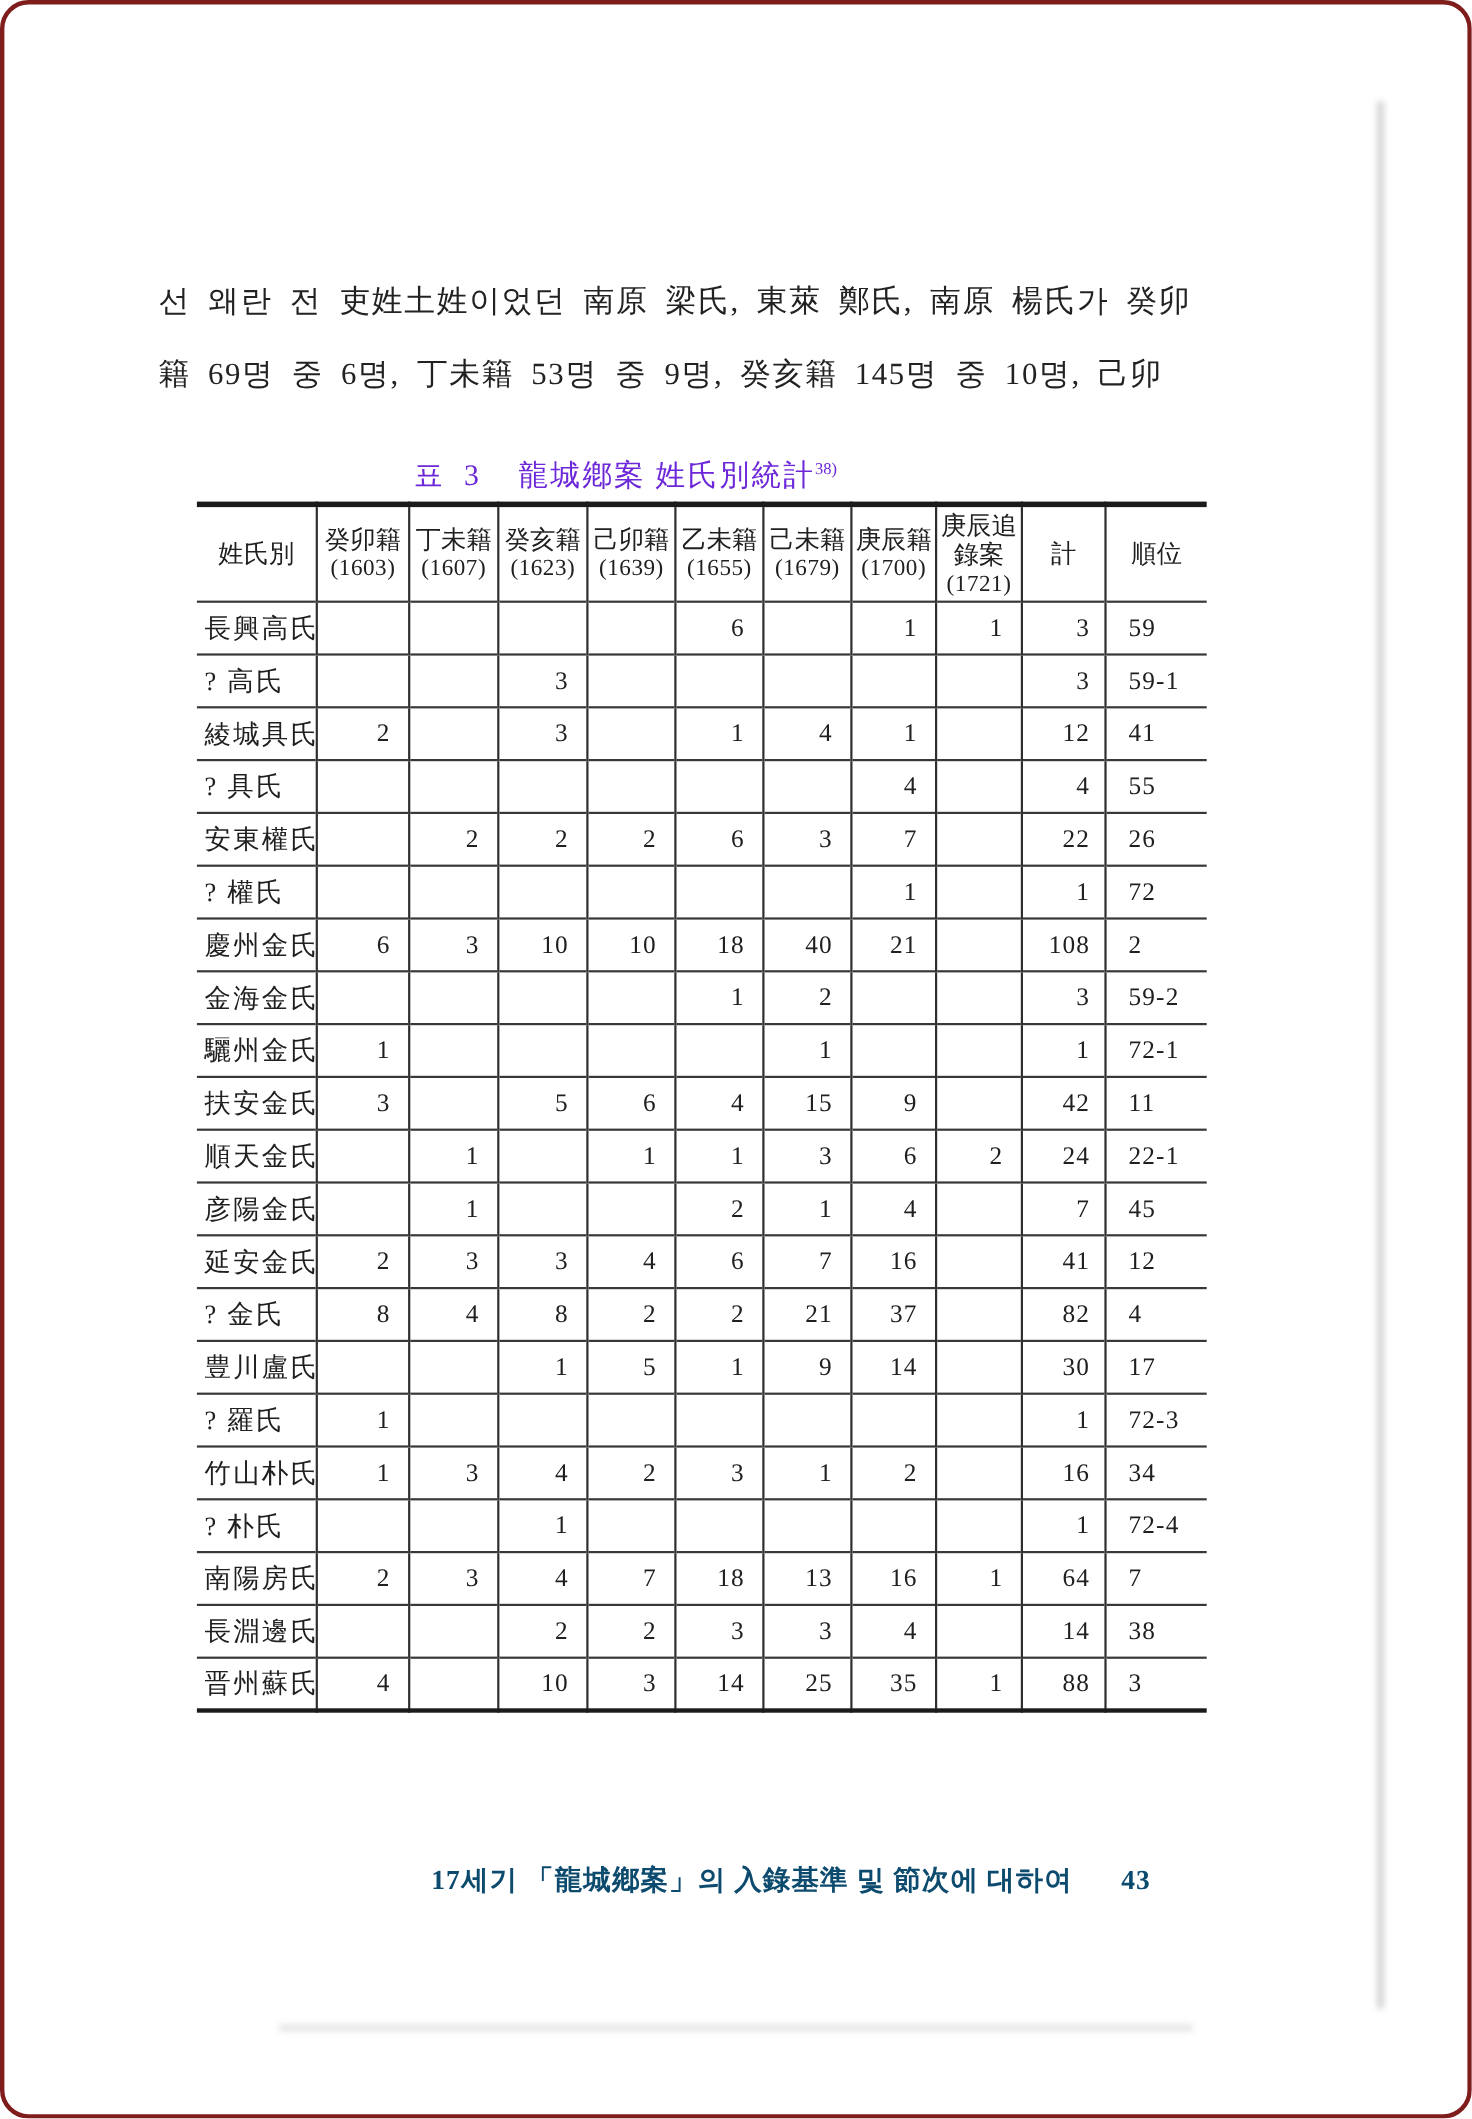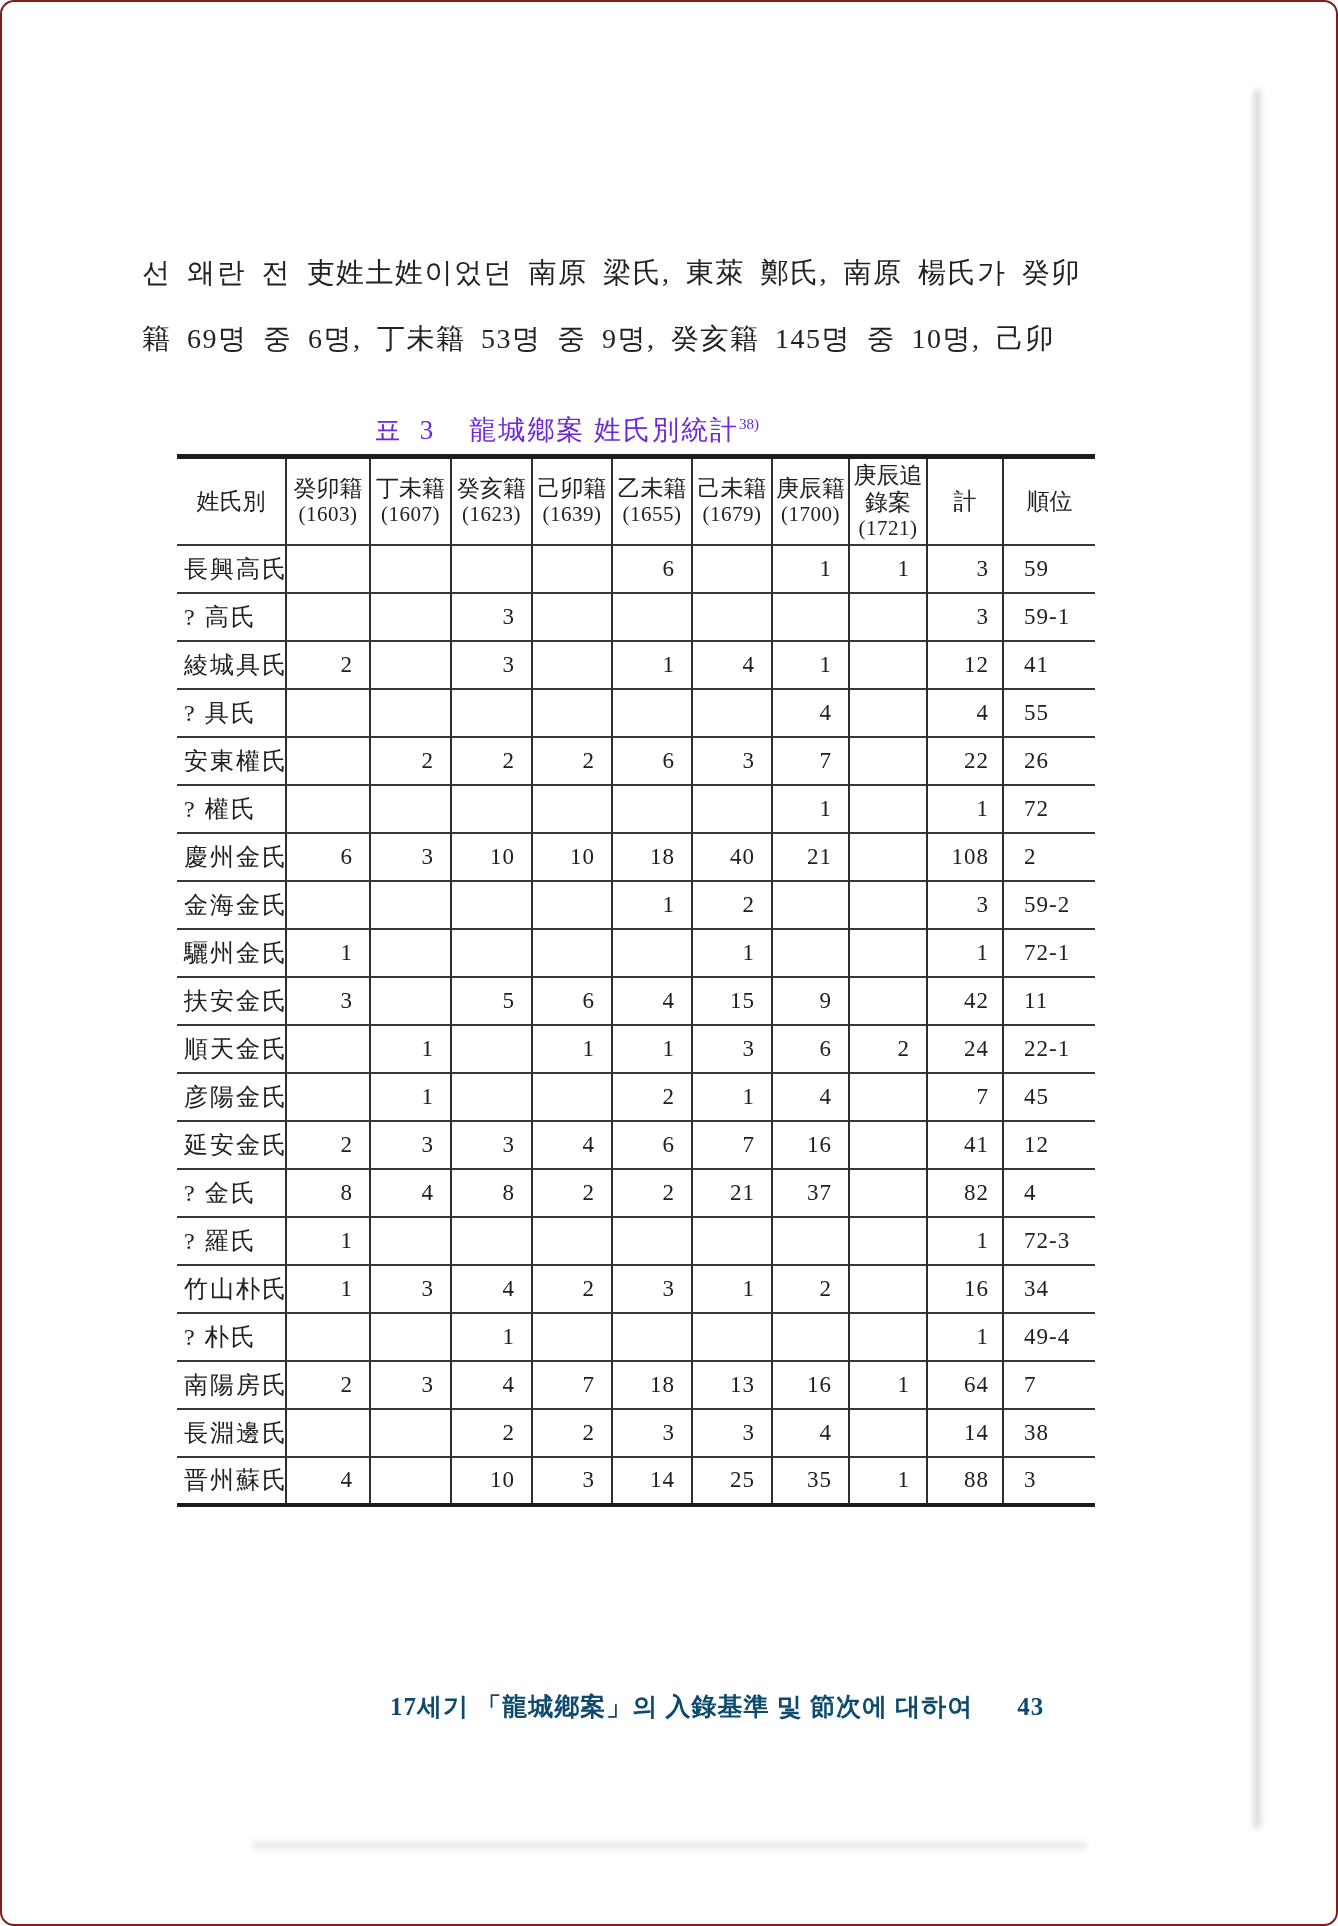--- a/index.html
+++ b/index.html
@@ -6,22 +6,22 @@
     --ink:#1d1d1d;
     --line:#2e2e2e;
     --paper:#ffffff;
   }
   html,body{margin:0;padding:0;background:#fff;}
   .frame{
     position:relative;
     width:1338px;height:1926px;
     box-sizing:border-box;
     background:var(--paper);
-    border:2px solid #7f1d1d;
-    border-radius:14px;
+    border:4px solid #7f1d1d;
+    border-radius:26px;
     overflow:hidden;
     font-family:"Liberation Serif","DejaVu Serif",serif;
     color:var(--ink);
   }
   
   .para{
     position:absolute;left:140px;top:238px;width:950px;
     font-size:28px;line-height:66px;
     letter-spacing:1.5px;word-spacing:7px;
     color:#222;
@@ -331,20 +331,33 @@
           <td class="c-num">8</td>
           <td class="c-num">2</td>
           <td class="c-num">2</td>
           <td class="c-num">21</td>
           <td class="c-num">37</td>
           <td class="c-num"></td>
           <td class="c-total">82</td>
           <td class="c-rank">4</td>
         </tr>
         <tr>
+          <td class="c-name">豊川盧氏</td>
+          <td class="c-num"></td>
+          <td class="c-num"></td>
+          <td class="c-num">1</td>
+          <td class="c-num">5</td>
+          <td class="c-num">1</td>
+          <td class="c-num">9</td>
+          <td class="c-num">14</td>
+          <td class="c-num"></td>
+          <td class="c-total">30</td>
+          <td class="c-rank">17</td>
+        </tr>
+        <tr>
           <td class="c-name">? 羅氏</td>
           <td class="c-num">1</td>
           <td class="c-num"></td>
           <td class="c-num"></td>
           <td class="c-num"></td>
           <td class="c-num"></td>
           <td class="c-num"></td>
           <td class="c-num"></td>
           <td class="c-num"></td>
           <td class="c-total">1</td>
@@ -367,21 +380,21 @@
           <td class="c-name">? 朴氏</td>
           <td class="c-num"></td>
           <td class="c-num"></td>
           <td class="c-num">1</td>
           <td class="c-num"></td>
           <td class="c-num"></td>
           <td class="c-num"></td>
           <td class="c-num"></td>
           <td class="c-num"></td>
           <td class="c-total">1</td>
-          <td class="c-rank">49-4</td>
+          <td class="c-rank">72-4</td>
         </tr>
         <tr>
           <td class="c-name">南陽房氏</td>
           <td class="c-num">2</td>
           <td class="c-num">3</td>
           <td class="c-num">4</td>
           <td class="c-num">7</td>
           <td class="c-num">18</td>
           <td class="c-num">13</td>
           <td class="c-num">16</td>

